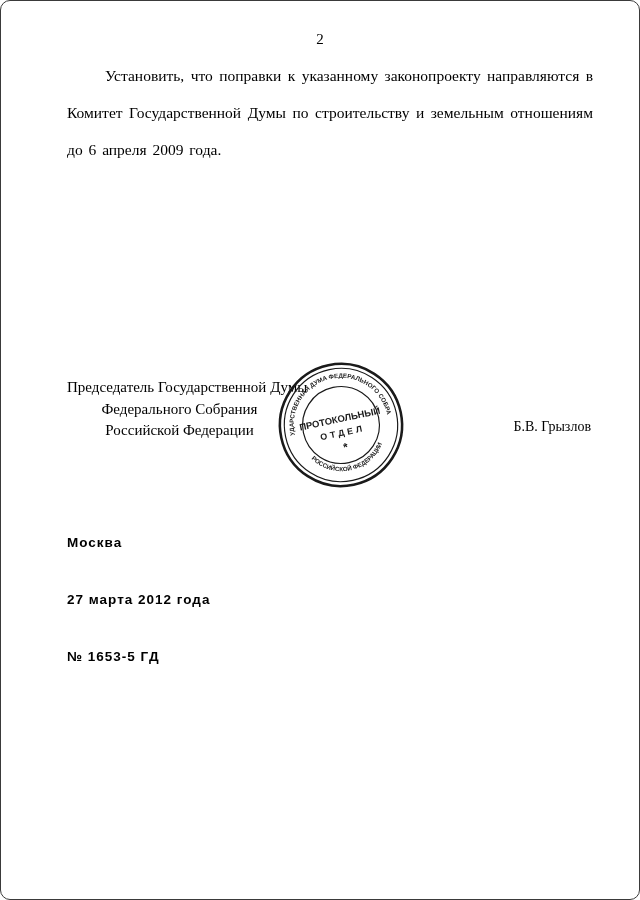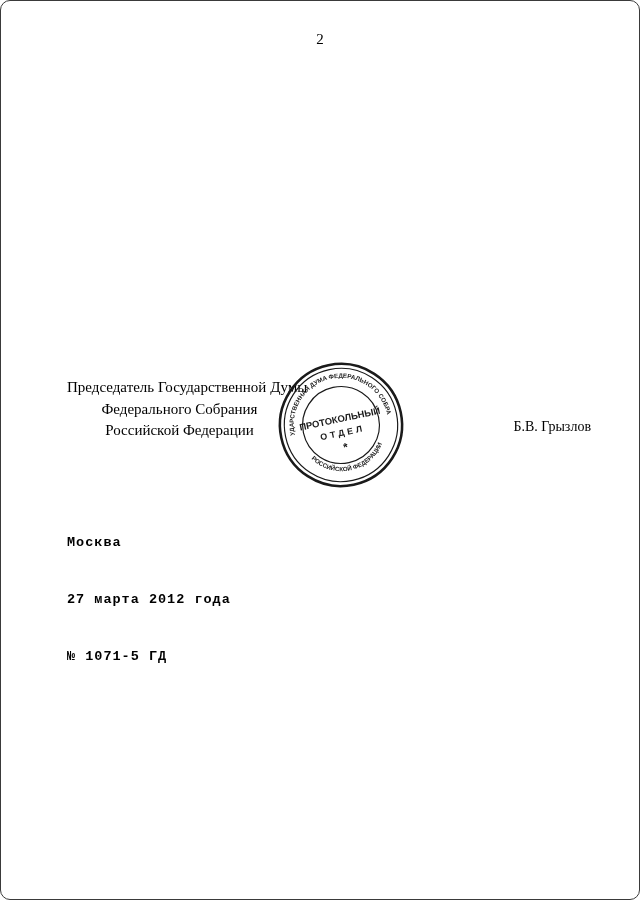--- a/index.html
+++ b/index.html
@@ -64,37 +64,38 @@
     left: 276px;
     top: 360px;
     width: 128px;
     height: 128px;
     transform: rotate(-12deg);
   }
   .footer-block {
     position: absolute;
     top: 494px;
     left: 66px;
-    font-family: Liberation Mono, monospace;
+    font-family: Liberation Sans, sans-serif;
     font-weight: bold;
     font-size: 13.5px;
     line-height: 19px;
     letter-spacing: 1px;
     white-space: pre;
   }
   .footer-block div { margin: 0; }
 </style>
 </head>
 <body>
 
 <div class="page">
 
   <div class="page-number">2</div>
 
   <div class="body-text">
+    <p>Установить, что поправки к указанному законопроекту направляются в Комитет Государственной Думы по строительству и земельным отношениям до 6 апреля 2009 года.</p>
   </div>
 
   <div class="signature-block">
     <div class="sig-line-1">Председатель Государственной Думы</div>
     <div class="sig-line-2">Федерального Собрания</div>
     <div class="sig-line-3">Российской Федерации</div>
   </div>
 
   <div class="signer-name">Б.В. Грызлов</div>
 
@@ -115,16 +116,16 @@
       </text>
       <text x="65" y="62" text-anchor="middle" font-family="Liberation Sans, sans-serif" font-size="9.6" font-weight="bold" fill="#1a1a1a">ПРОТОКОЛЬНЫЙ</text>
       <text x="65" y="76" text-anchor="middle" letter-spacing="3" font-family="Liberation Sans, sans-serif" font-size="9" font-weight="bold" fill="#1a1a1a">ОТДЕЛ</text>
       <text x="65" y="92" text-anchor="middle" font-family="Liberation Sans, sans-serif" font-size="12" font-weight="bold" fill="#1a1a1a">*</text>
     </svg>
   </div>
 
   <div class="footer-block">
     <div>Москва</div>
     <div>27 марта 2012 года</div>
-    <div>№ 1071-5 ГД</div>
+    <div>№ 1653-5 ГД</div>
   </div>
 
 </div>
 
 </body></html>

